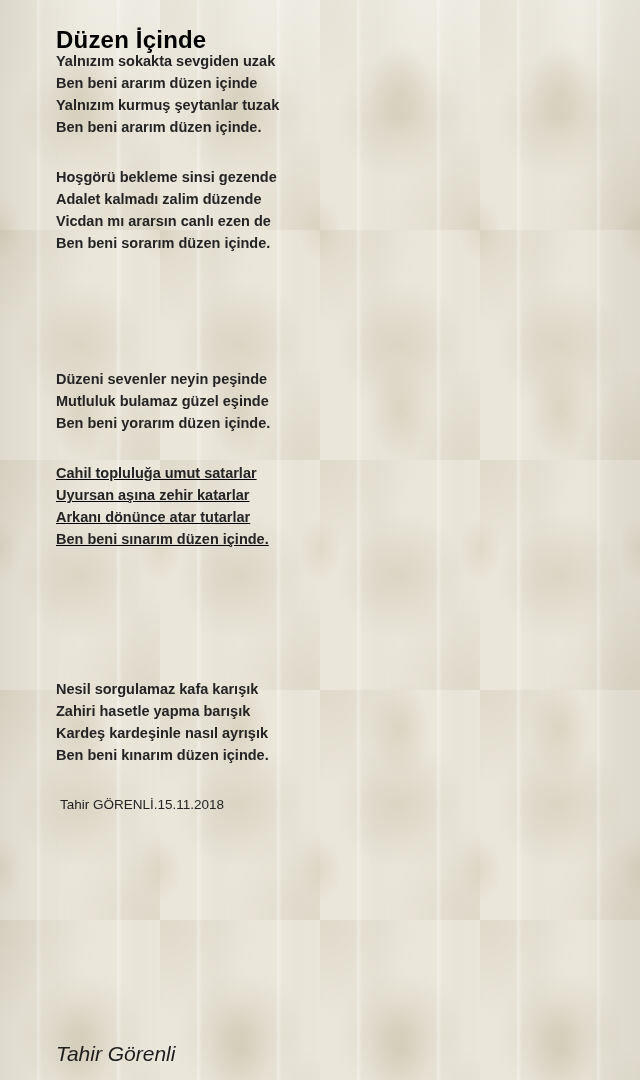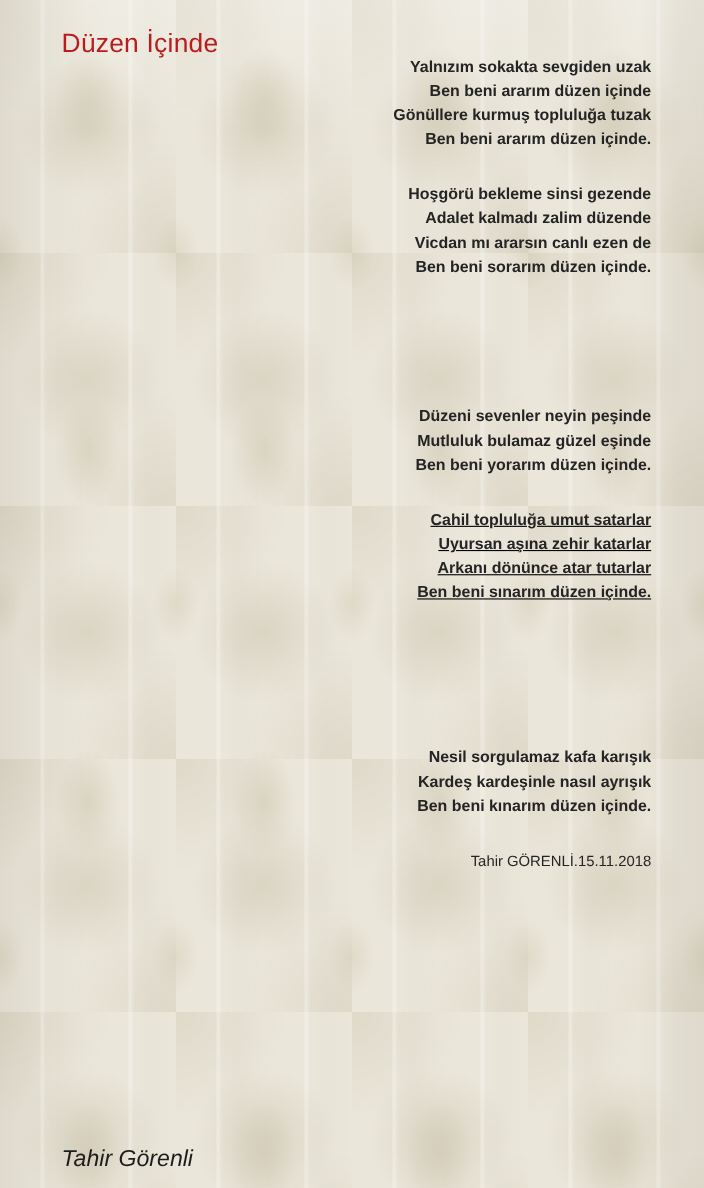--- a/index.html
+++ b/index.html
@@ -75,31 +75,30 @@
     position: relative;
     z-index: 3;
     padding: 0;
   }
 
   .poem-title {
     position: absolute;
     left: 56px;
     top: 10px;
     font-size: 24px;
-    font-weight: normal;
-    color: #b91c1c;
+    font-weight: bold;
+    color: #000000;
     letter-spacing: 0.2px;
   }
 
   .poem-body {
     position: absolute;
-    left: 72px;
+    left: 56px;
     top: 50px;
     width: 520px;
-    text-align: right;
   }
 
   .stanza {
     margin: 0 0 28px 0;
   }
   .stanza.gap-large {
     margin-bottom: 114px;
   }
   .stanza.gap-xlarge {
     margin-bottom: 128px;
@@ -144,21 +143,21 @@
 
   <div class="content">
 
     <h1 class="poem-title">Düzen İçinde</h1>
 
     <div class="poem-body">
 
       <div class="stanza">
         <div class="line">Yalnızım sokakta sevgiden uzak</div>
         <div class="line">Ben beni ararım düzen içinde</div>
-        <div class="line">Gönüllere kurmuş topluluğa tuzak</div>
+        <div class="line">Yalnızım kurmuş şeytanlar tuzak</div>
         <div class="line">Ben beni ararım düzen içinde.</div>
       </div>
 
       <div class="stanza gap-large">
         <div class="line">Hoşgörü bekleme sinsi gezende</div>
         <div class="line">Adalet kalmadı zalim düzende</div>
         <div class="line">Vicdan mı ararsın canlı ezen de</div>
         <div class="line">Ben beni sorarım düzen içinde.</div>
       </div>
 
@@ -170,20 +169,21 @@
 
       <div class="stanza gap-xlarge">
         <div class="line">Cahil topluluğa umut satarlar</div>
         <div class="line">Uyursan aşına zehir katarlar</div>
         <div class="line">Arkanı dönünce atar tutarlar</div>
         <div class="line">Ben beni sınarım düzen içinde.</div>
       </div>
 
       <div class="stanza">
         <div class="line">Nesil sorgulamaz kafa karışık</div>
+        <div class="line">Zahiri hasetle yapma barışık</div>
         <div class="line">Kardeş kardeşinle nasıl ayrışık</div>
         <div class="line">Ben beni kınarım düzen içinde.</div>
       </div>
 
       <div class="signature-line">Tahir GÖRENLİ.15.11.2018</div>
 
     </div>
 
     <div class="author-footer">Tahir Görenli</div>
 

